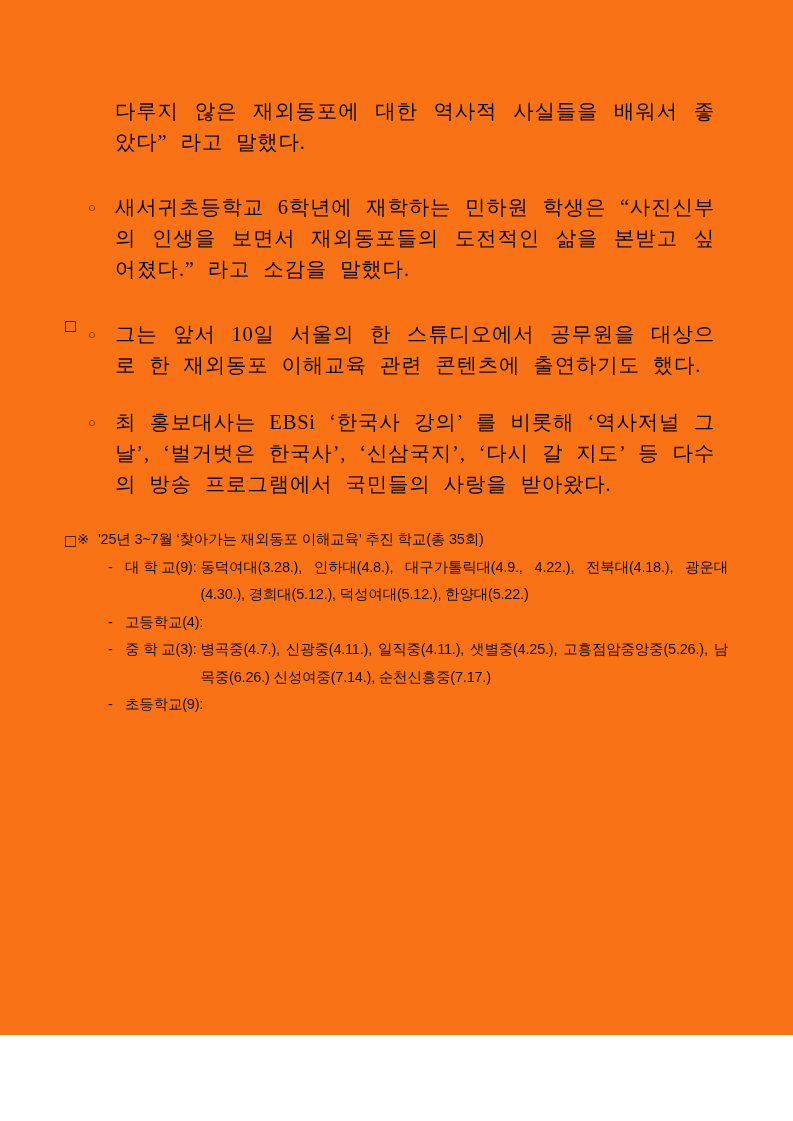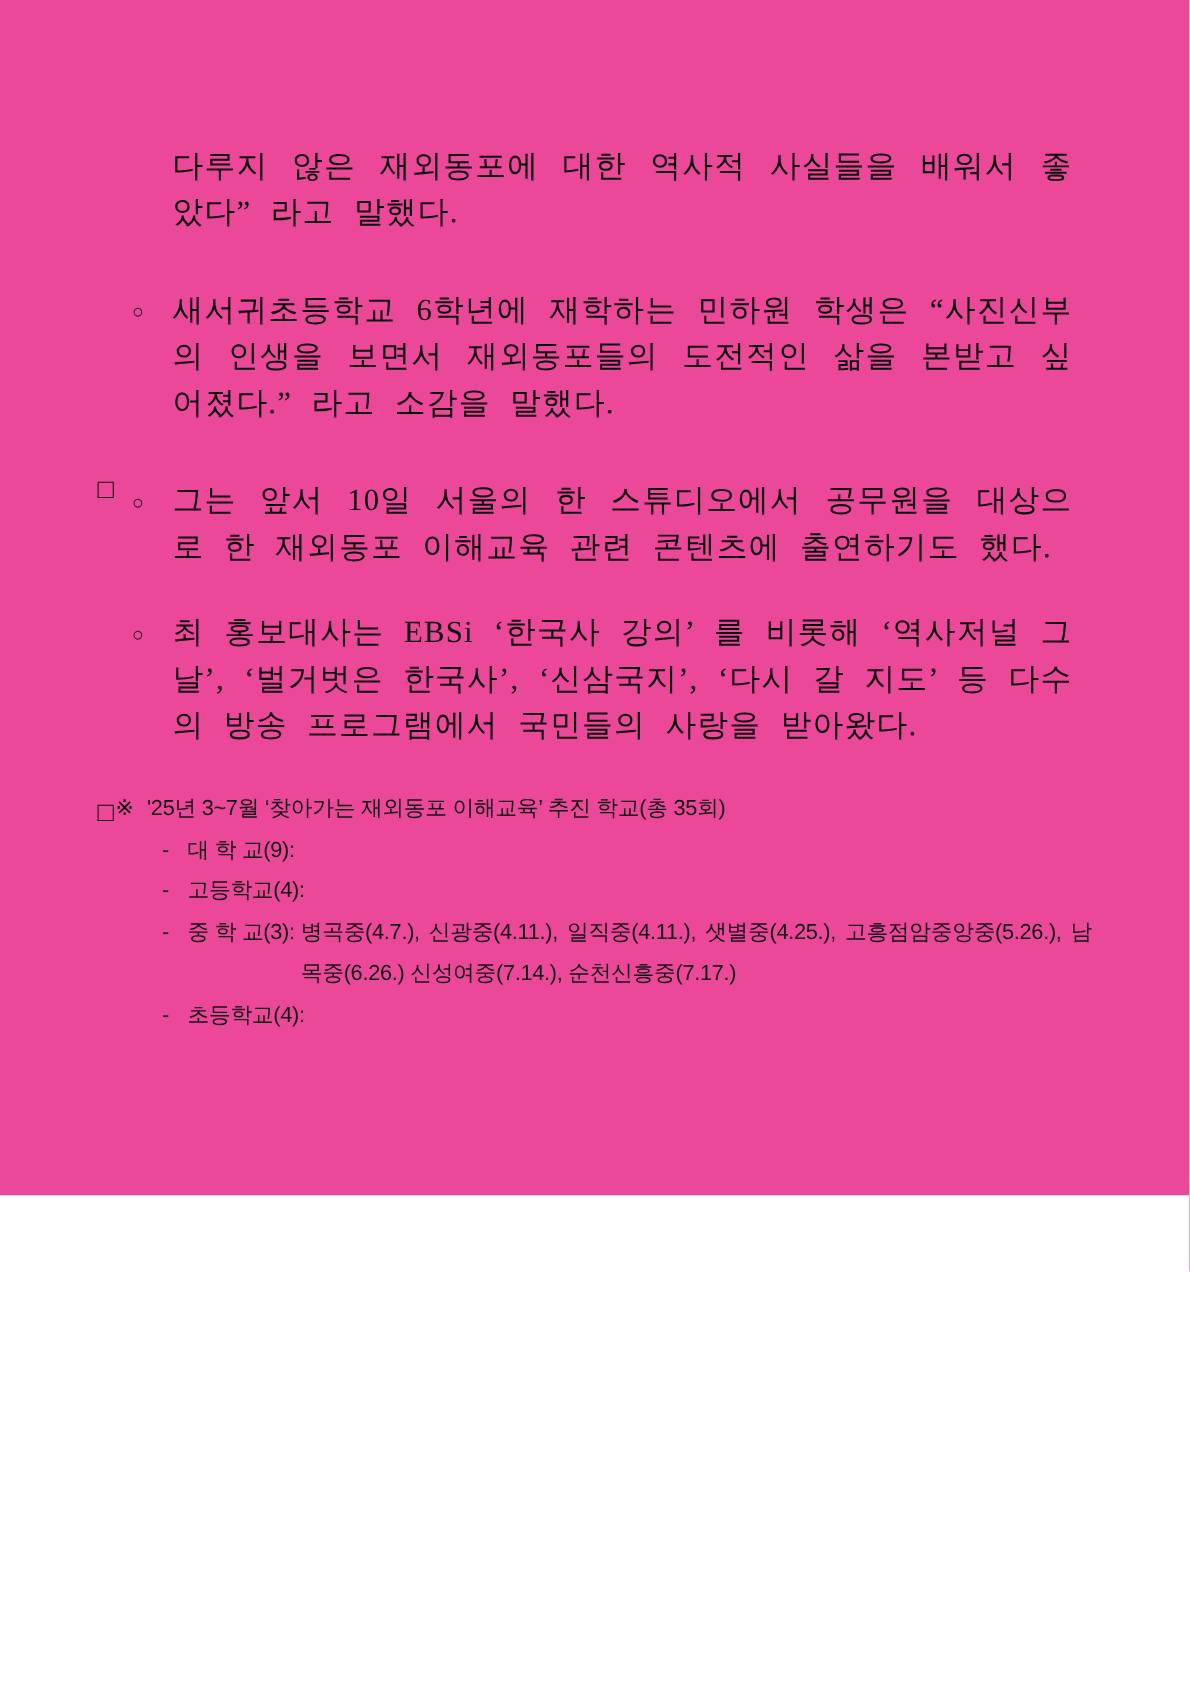--- a/index.html
+++ b/index.html
@@ -1,20 +1,20 @@
 <!DOCTYPE html>
 <html><head>
 <meta charset="utf-8">
 <style>
   html, body { margin: 0; padding: 0; background: #ffffff; }
   .page {
     position: relative;
     width: 793px;
-    height: 797px;
-    background: #ec4899;
+    height: 1035px;
+    background: #f97316;
     overflow: hidden;
     font-family: "Liberation Serif", "DejaVu Serif", serif;
     color: #0a0a0a;
   }
   .content {
     position: absolute;
     top: 96px;
     left: 64px;
     right: 65px;
   }
@@ -108,35 +108,36 @@
 
     <div class="footnote">
       <div class="fn-title">
         <span class="fn-ref">※</span>
         <span>'25년 3~7월 ‘찾아가는 재외동포 이해교육’ 추진 학교(총 35회)</span>
       </div>
 
       <div class="fn-item">
         <span class="fn-dash">-</span>
         <span class="fn-label">대 학 교(9):</span>
+        <span class="fn-text">동덕여대(3.28.), 인하대(4.8.), 대구가톨릭대(4.9., 4.22.), 전북대(4.18.), 광운대(4.30.), 경희대(5.12.), 덕성여대(5.12.), 한양대(5.22.)</span>
       </div>
 
       <div class="fn-item">
         <span class="fn-dash">-</span>
         <span class="fn-label">고등학교(4):</span>
       </div>
 
       <div class="fn-item">
         <span class="fn-dash">-</span>
         <span class="fn-label">중 학 교(3):</span>
         <span class="fn-text">병곡중(4.7.), 신광중(4.11.), 일직중(4.11.), 샛별중(4.25.), 고흥점암중앙중(5.26.), 남목중(6.26.) 신성여중(7.14.), 순천신흥중(7.17.)</span>
       </div>
 
       <div class="fn-item">
         <span class="fn-dash">-</span>
-        <span class="fn-label">초등학교(4):</span>
+        <span class="fn-label">초등학교(9):</span>
       </div>
     </div>
 
   </div>
 
   <div class="footer">- 2 -</div>
 </div>
 
 </body></html>

